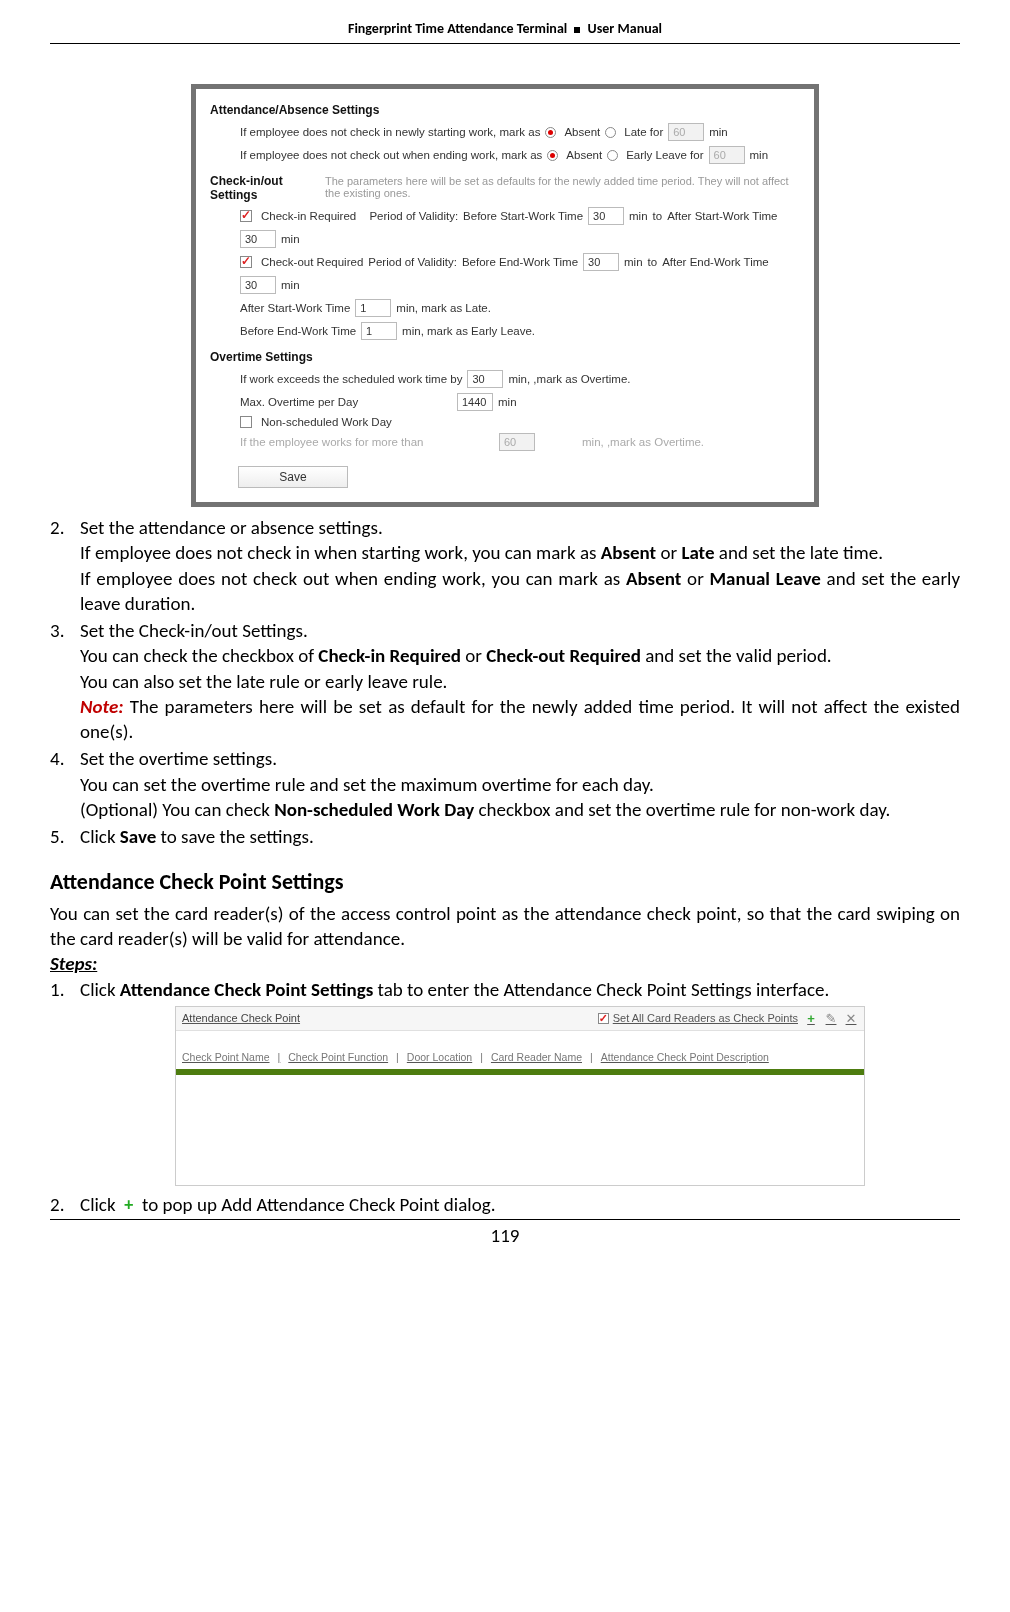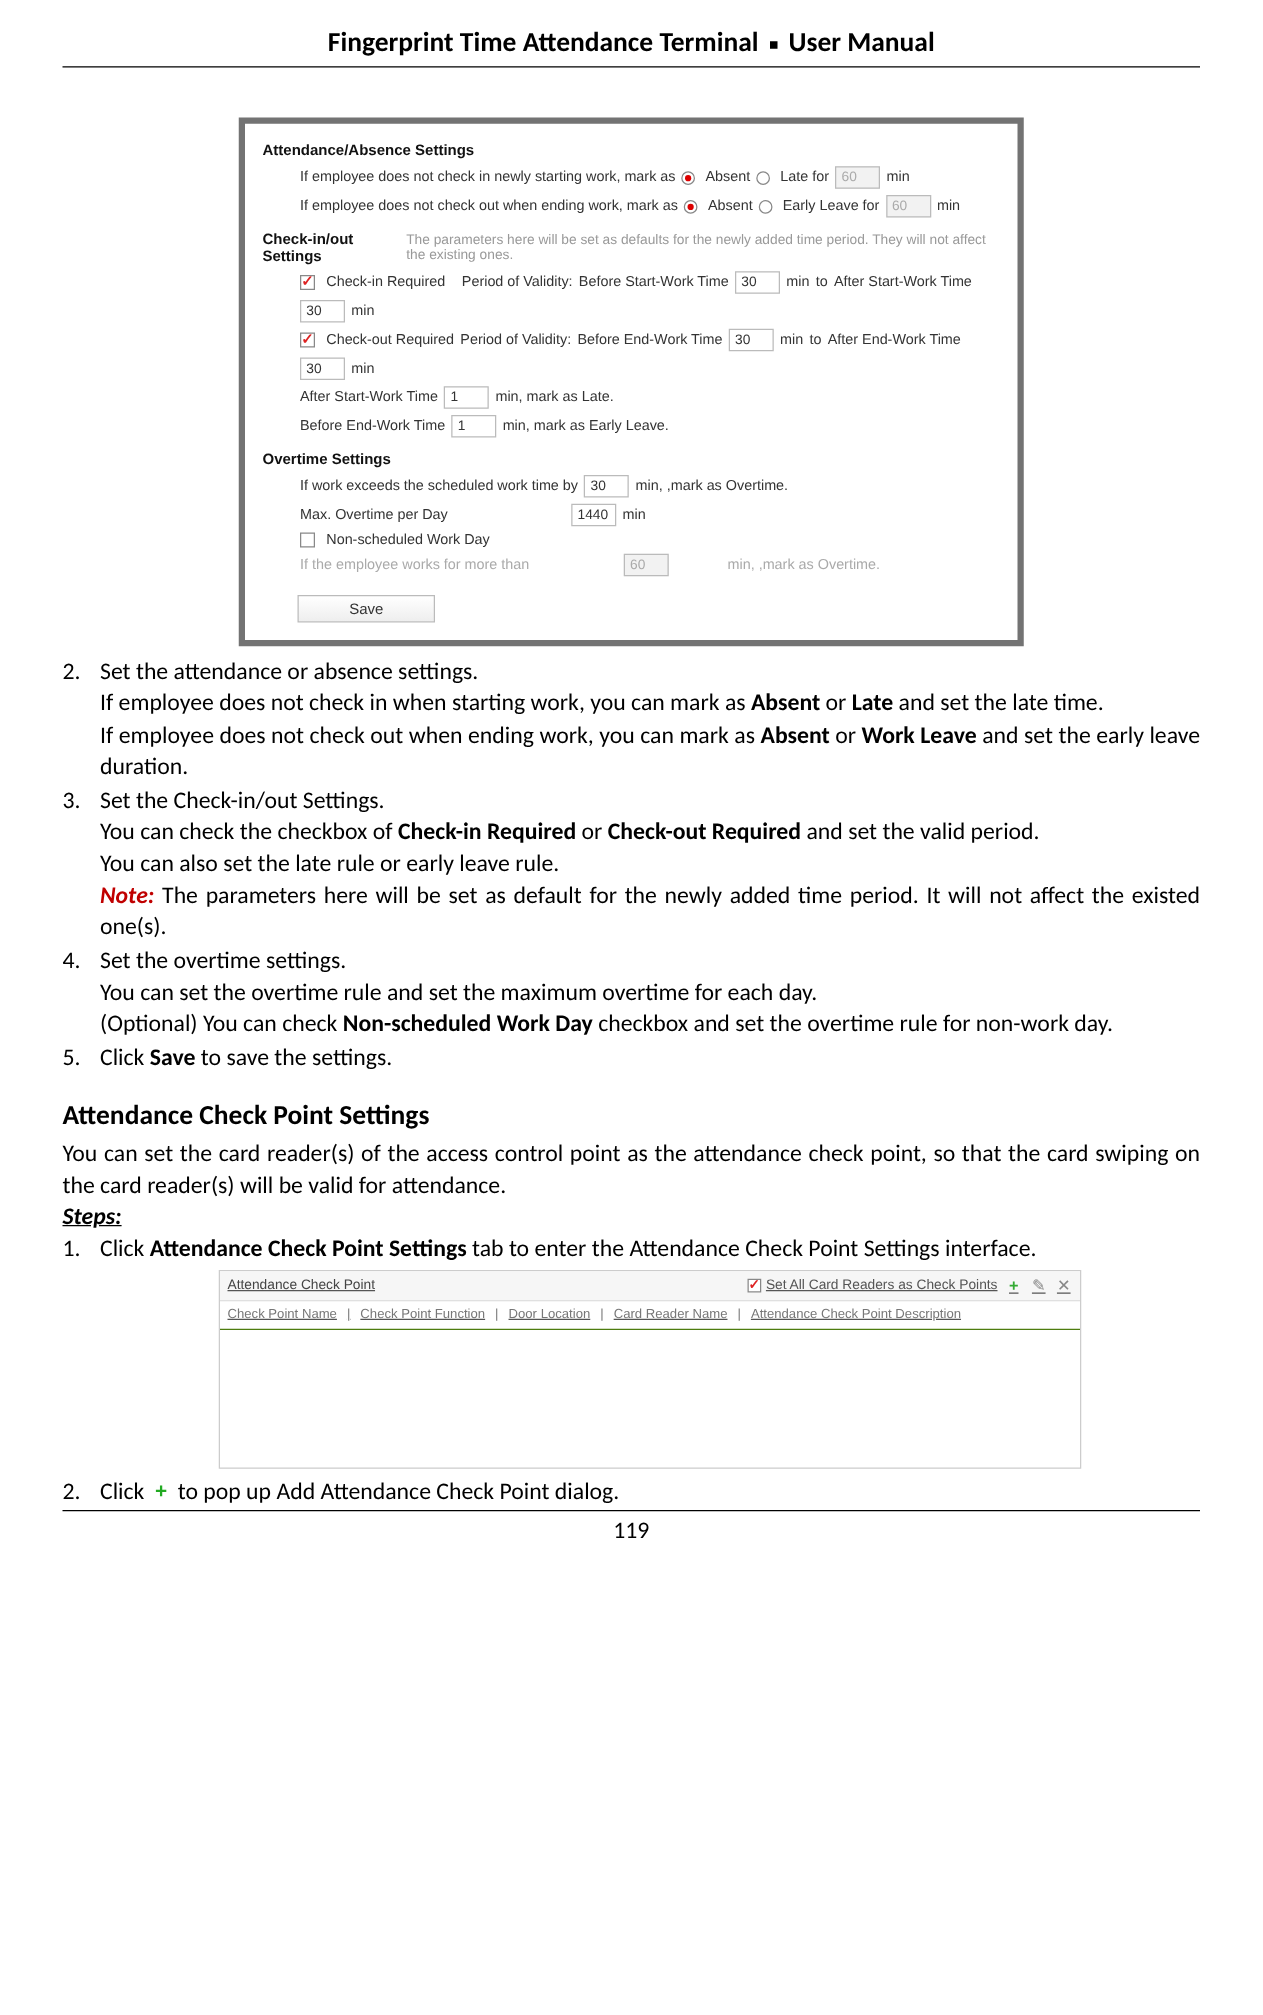--- a/index.html
+++ b/index.html
@@ -10,21 +10,21 @@
     background: #fff;
     width: 1010px;
   }
   .page {
     width: 1010px;
     padding: 20px 50px 30px 50px;
     position: relative;
   }
   .header-title {
     text-align: center;
-    font-size: 22px;
+    font-size: 14px;
     font-weight: bold;
     padding-bottom: 6px;
     border-bottom: 1.5px solid #000;
     margin-bottom: 40px;
   }
   .header-dot { display: inline-block; width: 6px; height: 6px; background: #000; vertical-align: middle; margin: 0 4px; }
 
   
   .panel1 {
     width: 628px;
@@ -76,21 +76,21 @@
   .panel2 {
     width: 690px; margin: 4px auto 4px auto; border:1px solid #ccc; background:#fff;
     font-family: Tahoma, Arial, sans-serif; font-size:11px; color:#555;text-decoration:underline;
   }
   .p2-top { display:flex; align-items:center; background:#f6f6f6; border-bottom:1px solid #e0e0e0; padding:3px 6px; }
   .p2-top .ttl { flex:1; color:#444; }
   .p2-top .chk2 { display:inline-block; width:11px; height:11px; border:1px solid #888; background:#fff; position:relative; margin-right:4px; vertical-align:middle;}
   .p2-top .chk2::after { content:"✓"; position:absolute; left:0; top:-3px; font-size:11px; color:#d22; font-weight:bold; }
   .p2-top .ic { display:inline-block; width:14px; text-align:center; color:#888; margin-left:6px; font-size:13px; }
   .p2-top .ic.plus { color:#3a3; font-weight:bold; }
-  .p2-hdr { display:flex; color:#777; font-size:10.5px; padding:4px 6px; border-bottom:1px solid #4d7c0f; gap:8px;}
+  .p2-hdr { display:flex; color:#777; font-size:10.5px; padding:4px 6px; border-bottom:6px solid #4d7c0f; gap:8px;margin-top:16px;}
   .p2-hdr span { white-space:nowrap; }
   .p2-body { height:110px; }
 
   .plus-inline {
     display:inline-block; width:18px; height:18px; color:#2a2; font-weight:bold; font-size:18px;
     line-height:14px; vertical-align:middle; text-align:center;
   }
 
   .footer-num { text-align:center; font-size:19px; border-top: 1.5px solid #000; padding-top: 4px;}
 </style>
@@ -187,21 +187,21 @@
     <div class="savebtn">Save</div>
   </div>
 
   <div class="body">
     <ol class="ol">
       <li>
         <div class="num">2.</div>
         <div class="licontent">
           <span>Set the attendance or absence settings.</span><br>
           <span>If employee does not check in when starting work, you can mark as </span><span class="b">Absent</span><span> or </span><span class="b">Late</span><span> and set the late time.</span><br>
-          <span>If employee does not check out when ending work, you can mark as </span><span class="b">Absent</span><span> or </span><span class="b">Work Leave</span><span> and set the early leave duration.</span>
+          <span>If employee does not check out when ending work, you can mark as </span><span class="b">Absent</span><span> or </span><span class="b">Manual Leave</span><span> and set the early leave duration.</span>
         </div>
       </li>
       <li>
         <div class="num">3.</div>
         <div class="licontent">
           <span>Set the Check-in/out Settings.</span><br>
           <span>You can check the checkbox of </span><span class="b">Check-in Required</span><span> or </span><span class="b">Check-out Required</span><span> and set the valid period.</span><br>
           <span>You can also set the late rule or early leave rule.</span><br>
           <span class="note-red">Note:</span><span> The parameters here will be set as default for the newly added time period. It will not affect the existed one(s).</span>
         </div>

